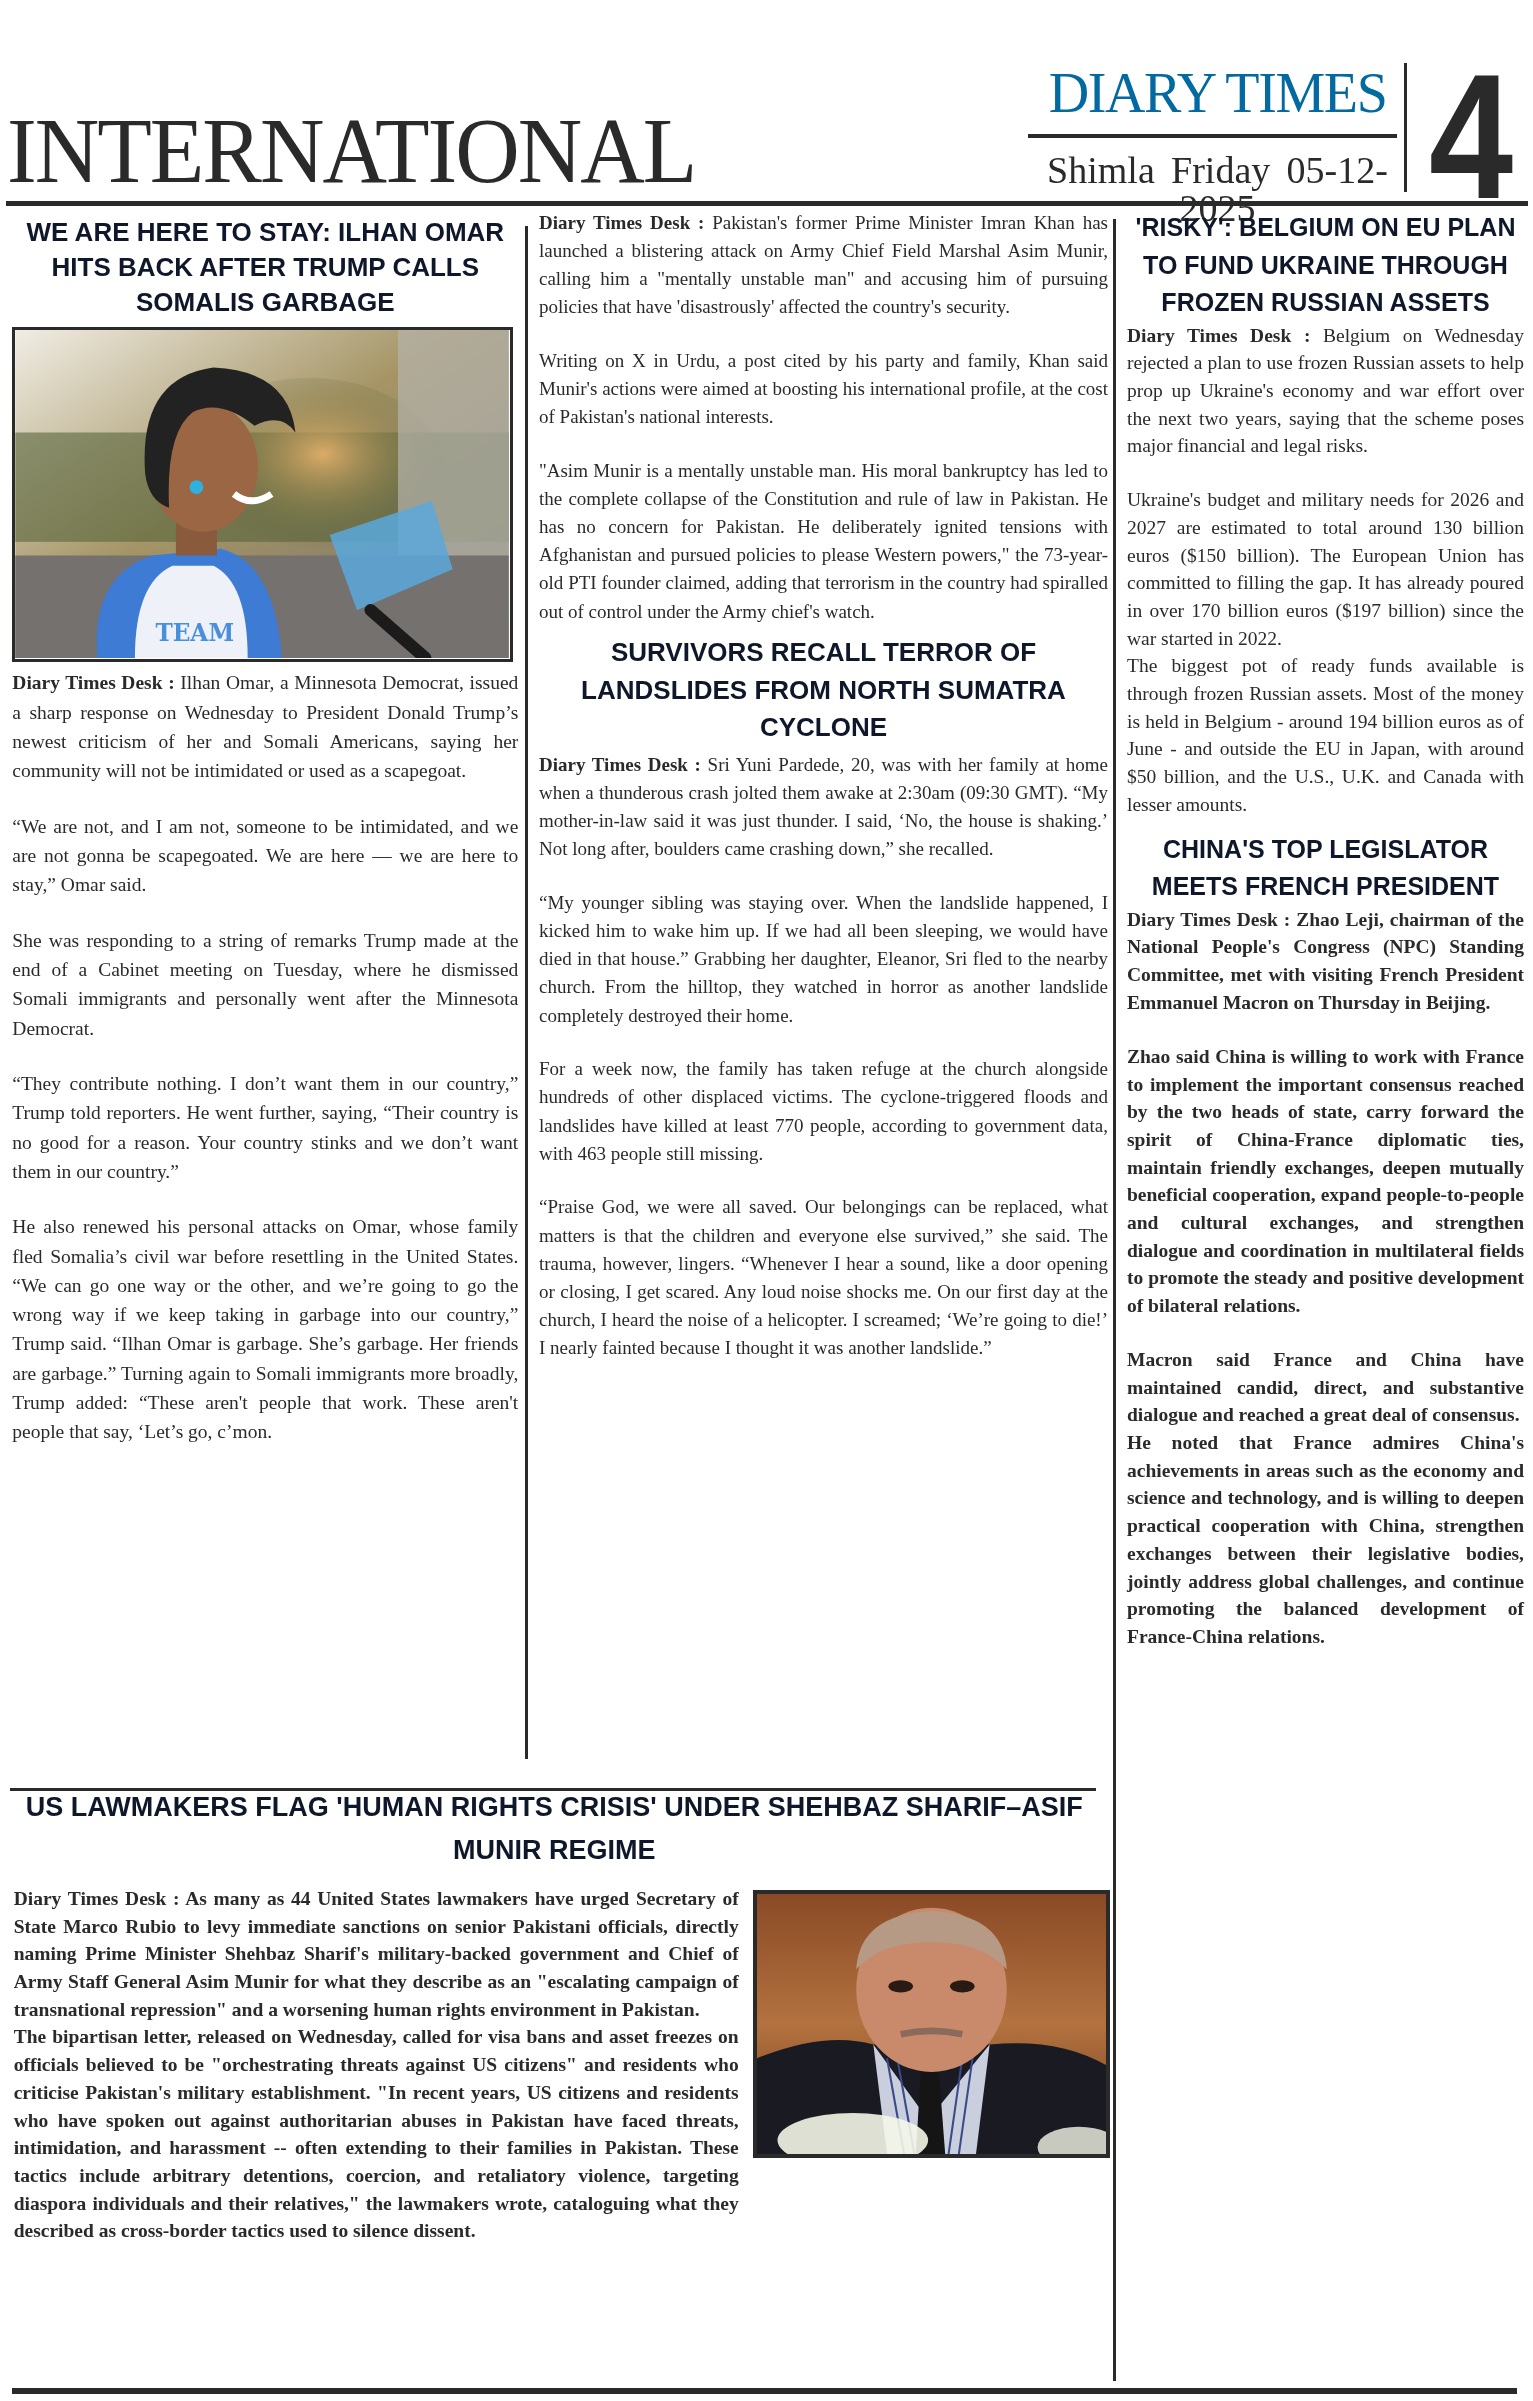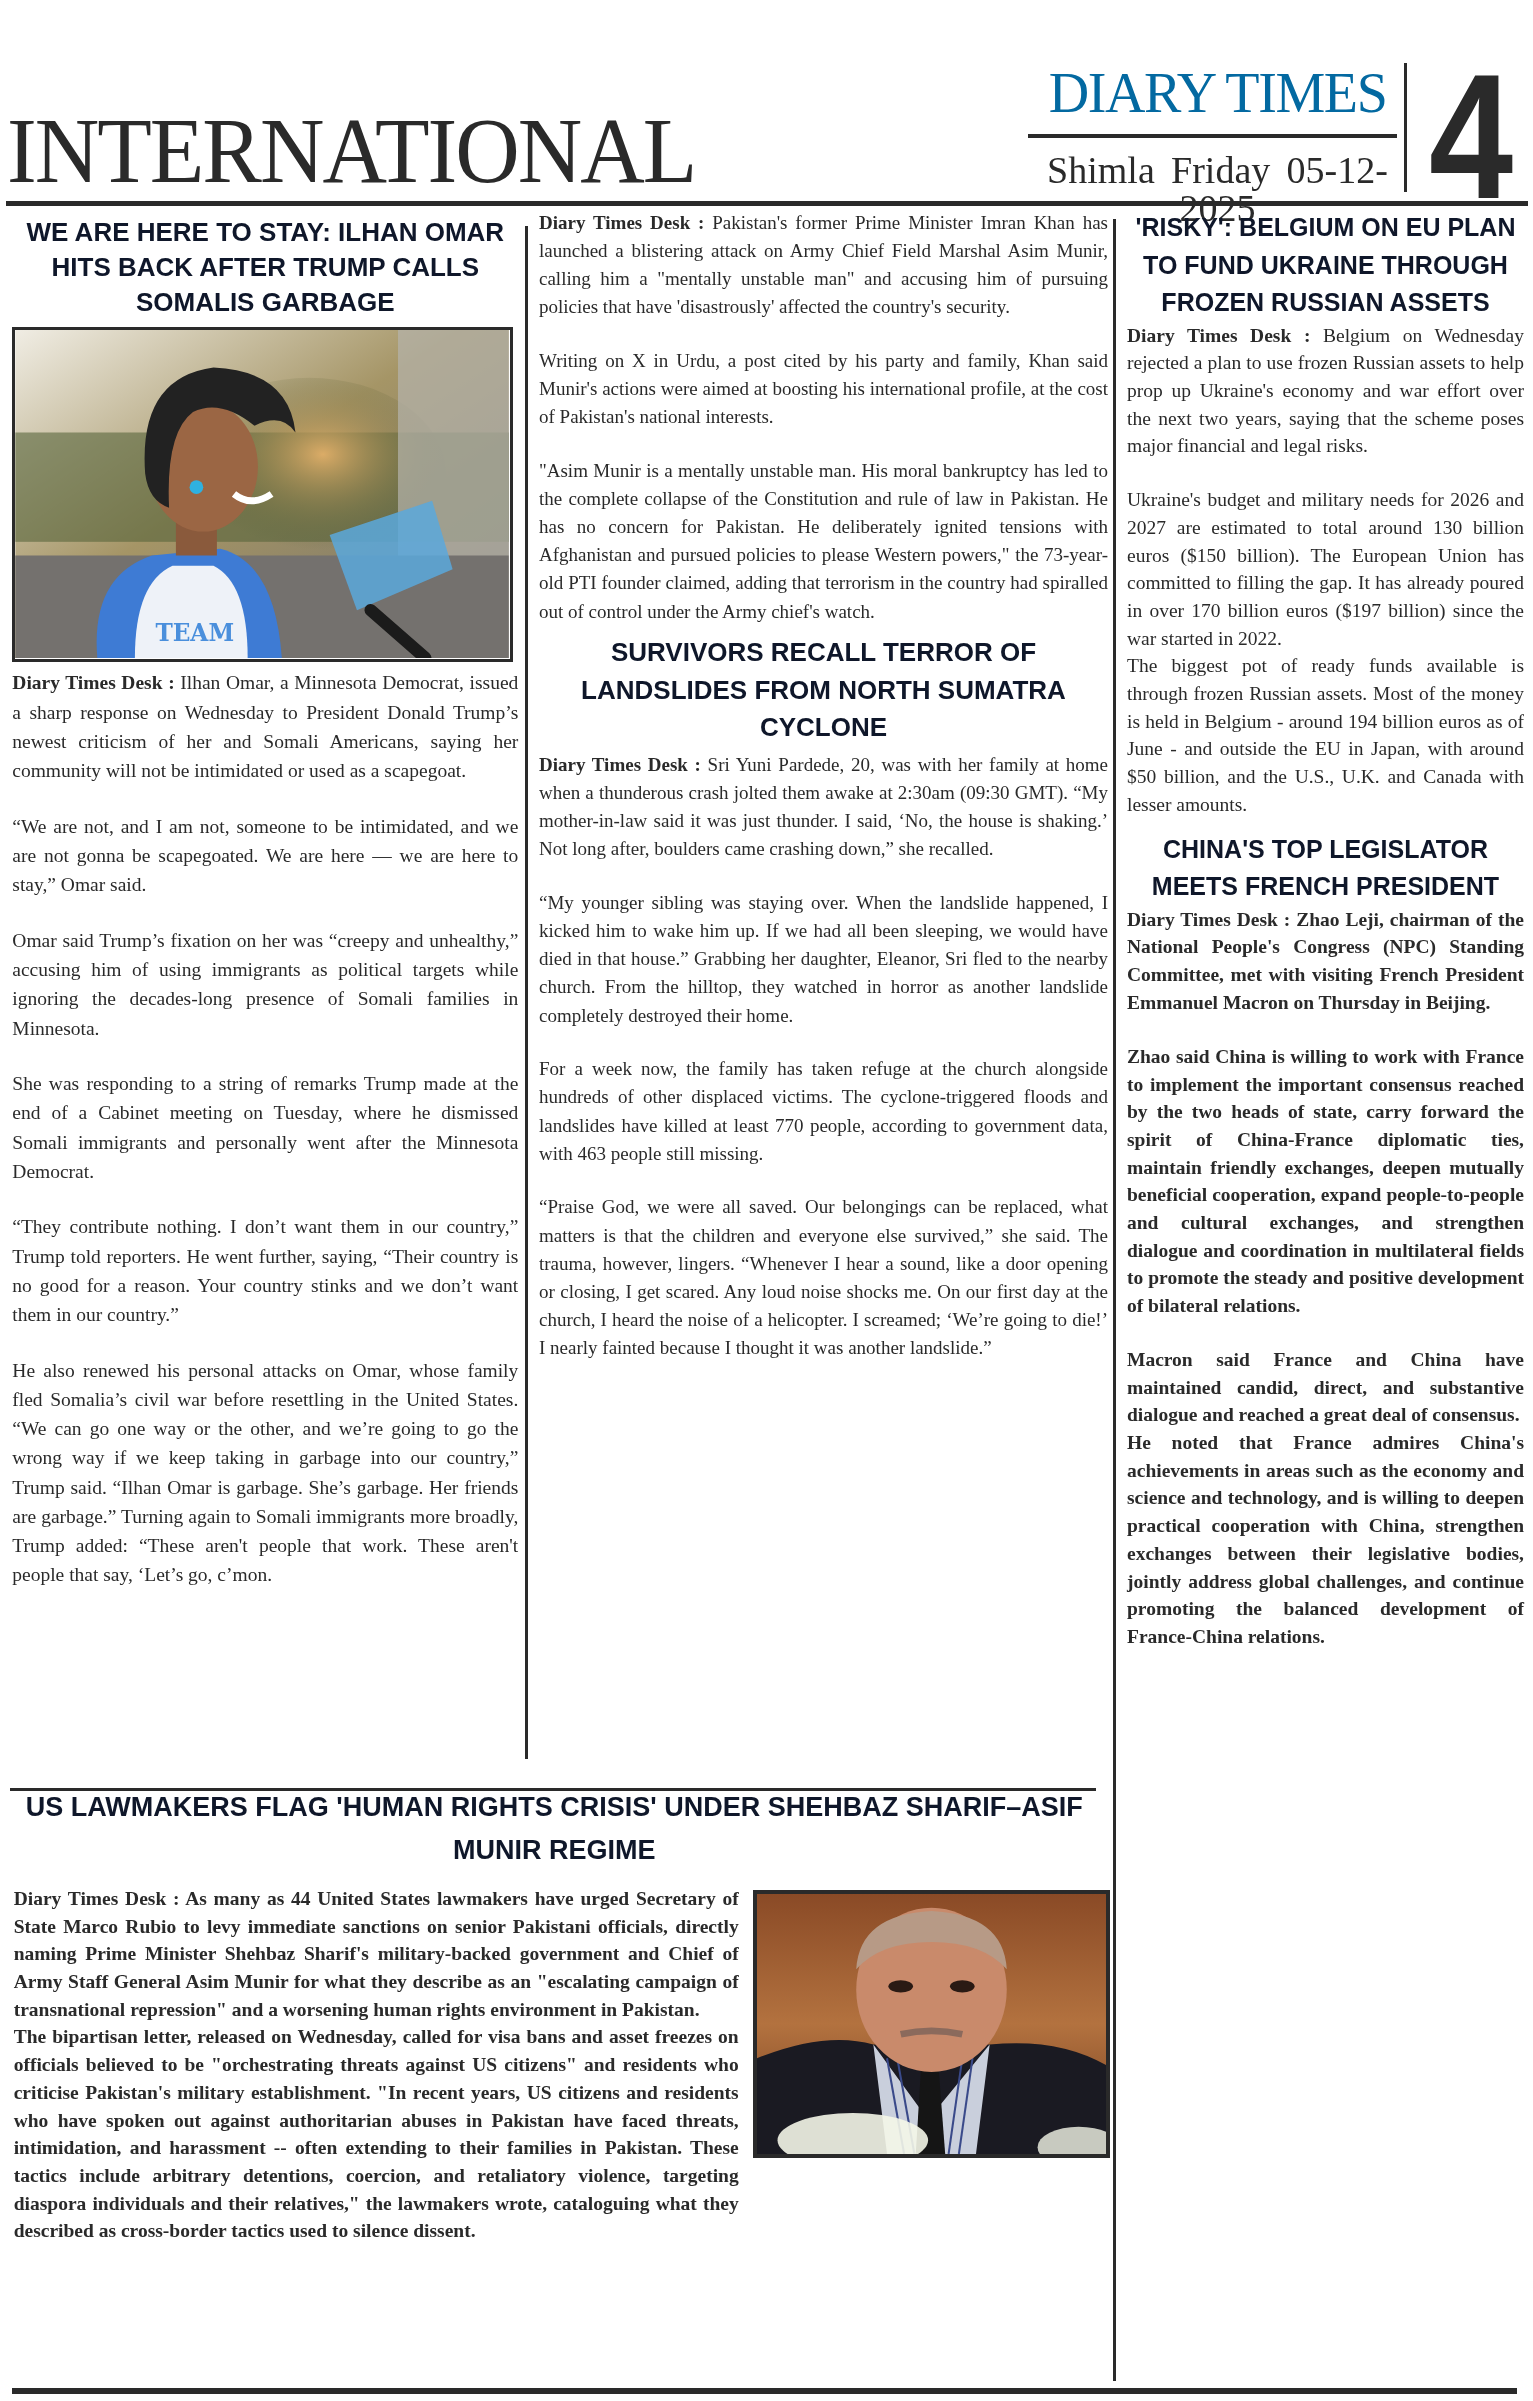--- a/index.html
+++ b/index.html
@@ -130,21 +130,20 @@
       <ellipse cx="275" cy="200" rx="80" ry="95" fill="#9b6644"></ellipse>
 
       <path d="M190 210 Q180 70 290 55 Q400 60 410 150 Q390 120 350 140 Q300 100 260 120 Q220 150 225 260 Q195 250 190 210 Z" fill="#222"></path>
       <circle cx="265" cy="230" r="10" fill="#2fb1e0"></circle>
       <path d="M320 240 Q345 260 375 240" stroke="#fff" stroke-width="10" fill="none"></path>
     </svg>
   </div>
   <div class="body-text">
     <p><span class="desk">Diary Times Desk :</span><span> Ilhan Omar, a Minnesota Democrat, issued a sharp response on Wednesday to President Donald Trump’s newest criticism of her and Somali Americans, saying her community will not be intimidated or used as a scapegoat.</span></p>
     <p>“We are not, and I am not, someone to be intimidated, and we are not gonna be scapegoated. We are here — we are here to stay,” Omar said.</p>
-    <p>Omar said Trump’s fixation on her was “creepy and unhealthy,” accusing him of using immigrants as political targets while ignoring the decades-long presence of Somali families in Minnesota.</p>
     <p>She was responding to a string of remarks Trump made at the end of a Cabinet meeting on Tuesday, where he dismissed Somali immigrants and personally went after the Minnesota Democrat.</p>
     <p>“They contribute nothing. I don’t want them in our country,” Trump told reporters. He went further, saying, “Their country is no good for a reason. Your country stinks and we don’t want them in our country.”</p>
     <p class="tight">He also renewed his personal attacks on Omar, whose family fled Somalia’s civil war before resettling in the United States. “We can go one way or the other, and we’re going to go the wrong way if we keep taking in garbage into our country,” Trump said. “Ilhan Omar is garbage. She’s garbage. Her friends are garbage.” Turning again to Somali immigrants more broadly, Trump added: “These aren't people that work. These aren't people that say, ‘Let’s go, c’mon.</p>
   </div>
 </article>
 
 <article class="col col2">
   <div class="body-text">
     <p><span class="desk">Diary Times Desk :</span><span> Pakistan's former Prime Minister Imran Khan has launched a blistering attack on Army Chief Field Marshal Asim Munir, calling him a "mentally unstable man" and accusing him of pursuing policies that have 'disastrously' affected the country's security.</span></p>
     <p>Writing on X in Urdu, a post cited by his party and family, Khan said Munir's actions were aimed at boosting his international profile, at the cost of Pakistan's national interests.</p>

